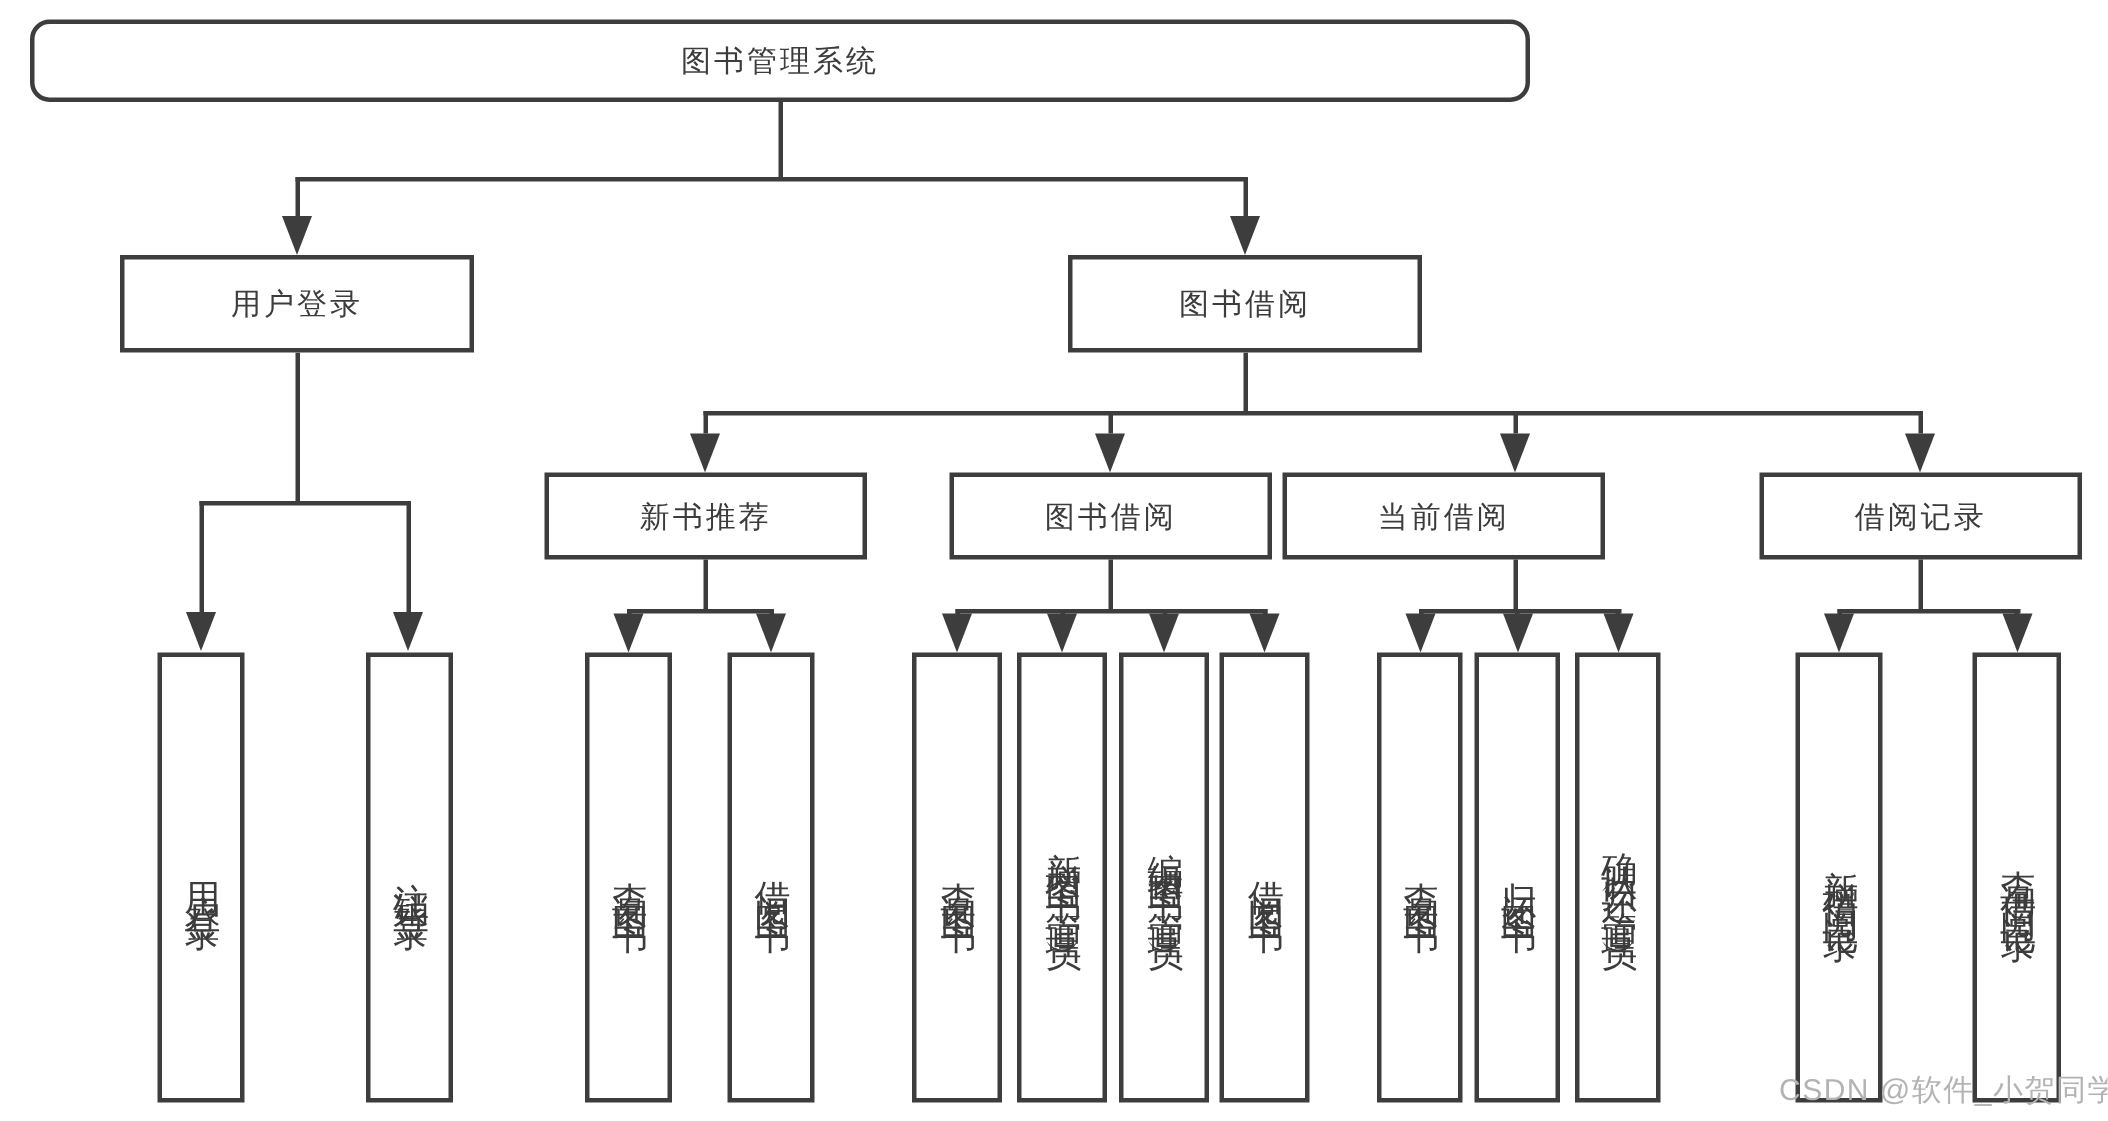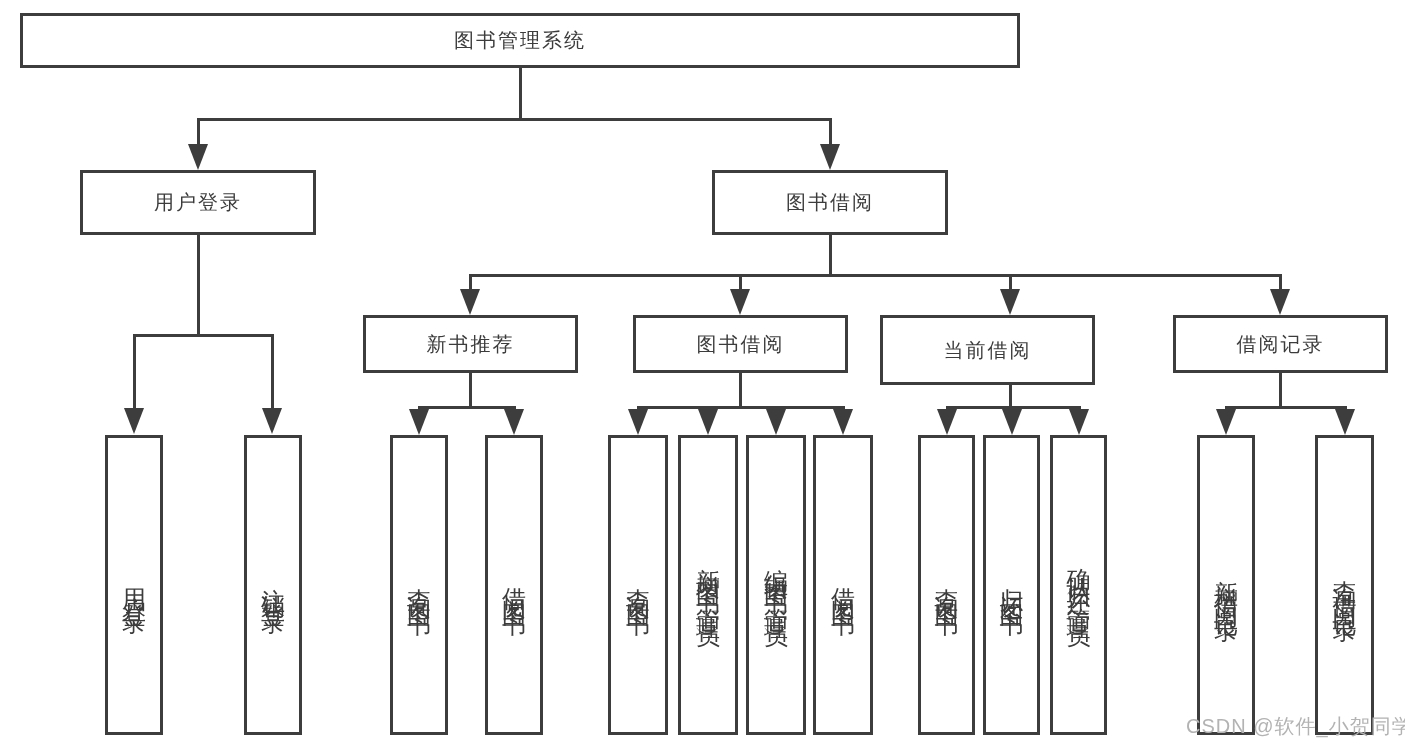--- a/index.html
+++ b/index.html
@@ -121,38 +121,38 @@
   <div class="vline" style="left:1077px;top:406px;height:6px;"></div>
   <div class="ahead" style="left:1068.5px;top:409px;"></div>
 
   <div class="vline" style="left:1278.5px;top:372px;height:34px;"></div>
   <div class="hline" style="left:1224.5px;top:406px;width:122px;"></div>
   <div class="vline" style="left:1224.5px;top:406px;height:6px;"></div>
   <div class="ahead" style="left:1216px;top:409px;"></div>
   <div class="vline" style="left:1343px;top:406px;height:6px;"></div>
   <div class="ahead" style="left:1334.5px;top:409px;"></div>
 
-  <div class="box hbox" style="left:20px;top:13px;width:1000px;height:55px;">
+  <div class="box hbox" style="left:20px;top:13px;width:1000px;height:55px;border-radius:13px;">
     <span>图书管理系统</span>
   </div>
 
   <div class="box hbox" style="left:80px;top:170px;width:236px;height:65px;">
     <span>用户登录</span>
   </div>
   <div class="box hbox" style="left:712px;top:170px;width:236px;height:65px;">
     <span>图书借阅</span>
   </div>
 
   <div class="box hbox" style="left:363px;top:315px;width:215px;height:58px;">
     <span>新书推荐</span>
   </div>
   <div class="box hbox" style="left:633px;top:315px;width:215px;height:58px;">
     <span>图书借阅</span>
   </div>
-  <div class="box hbox" style="left:880px;top:315px;width:215px;height:70px;">
+  <div class="box hbox" style="left:855px;top:315px;width:215px;height:58px;">
     <span>当前借阅</span>
   </div>
   <div class="box hbox" style="left:1173px;top:315px;width:215px;height:58px;">
     <span>借阅记录</span>
   </div>
 
   <div class="box vbox" style="left:105px;top:435px;width:58px;height:300px;">
     <span class="vtext">用户登录</span>
   </div>
   <div class="box vbox" style="left:244px;top:435px;width:58px;height:300px;">

